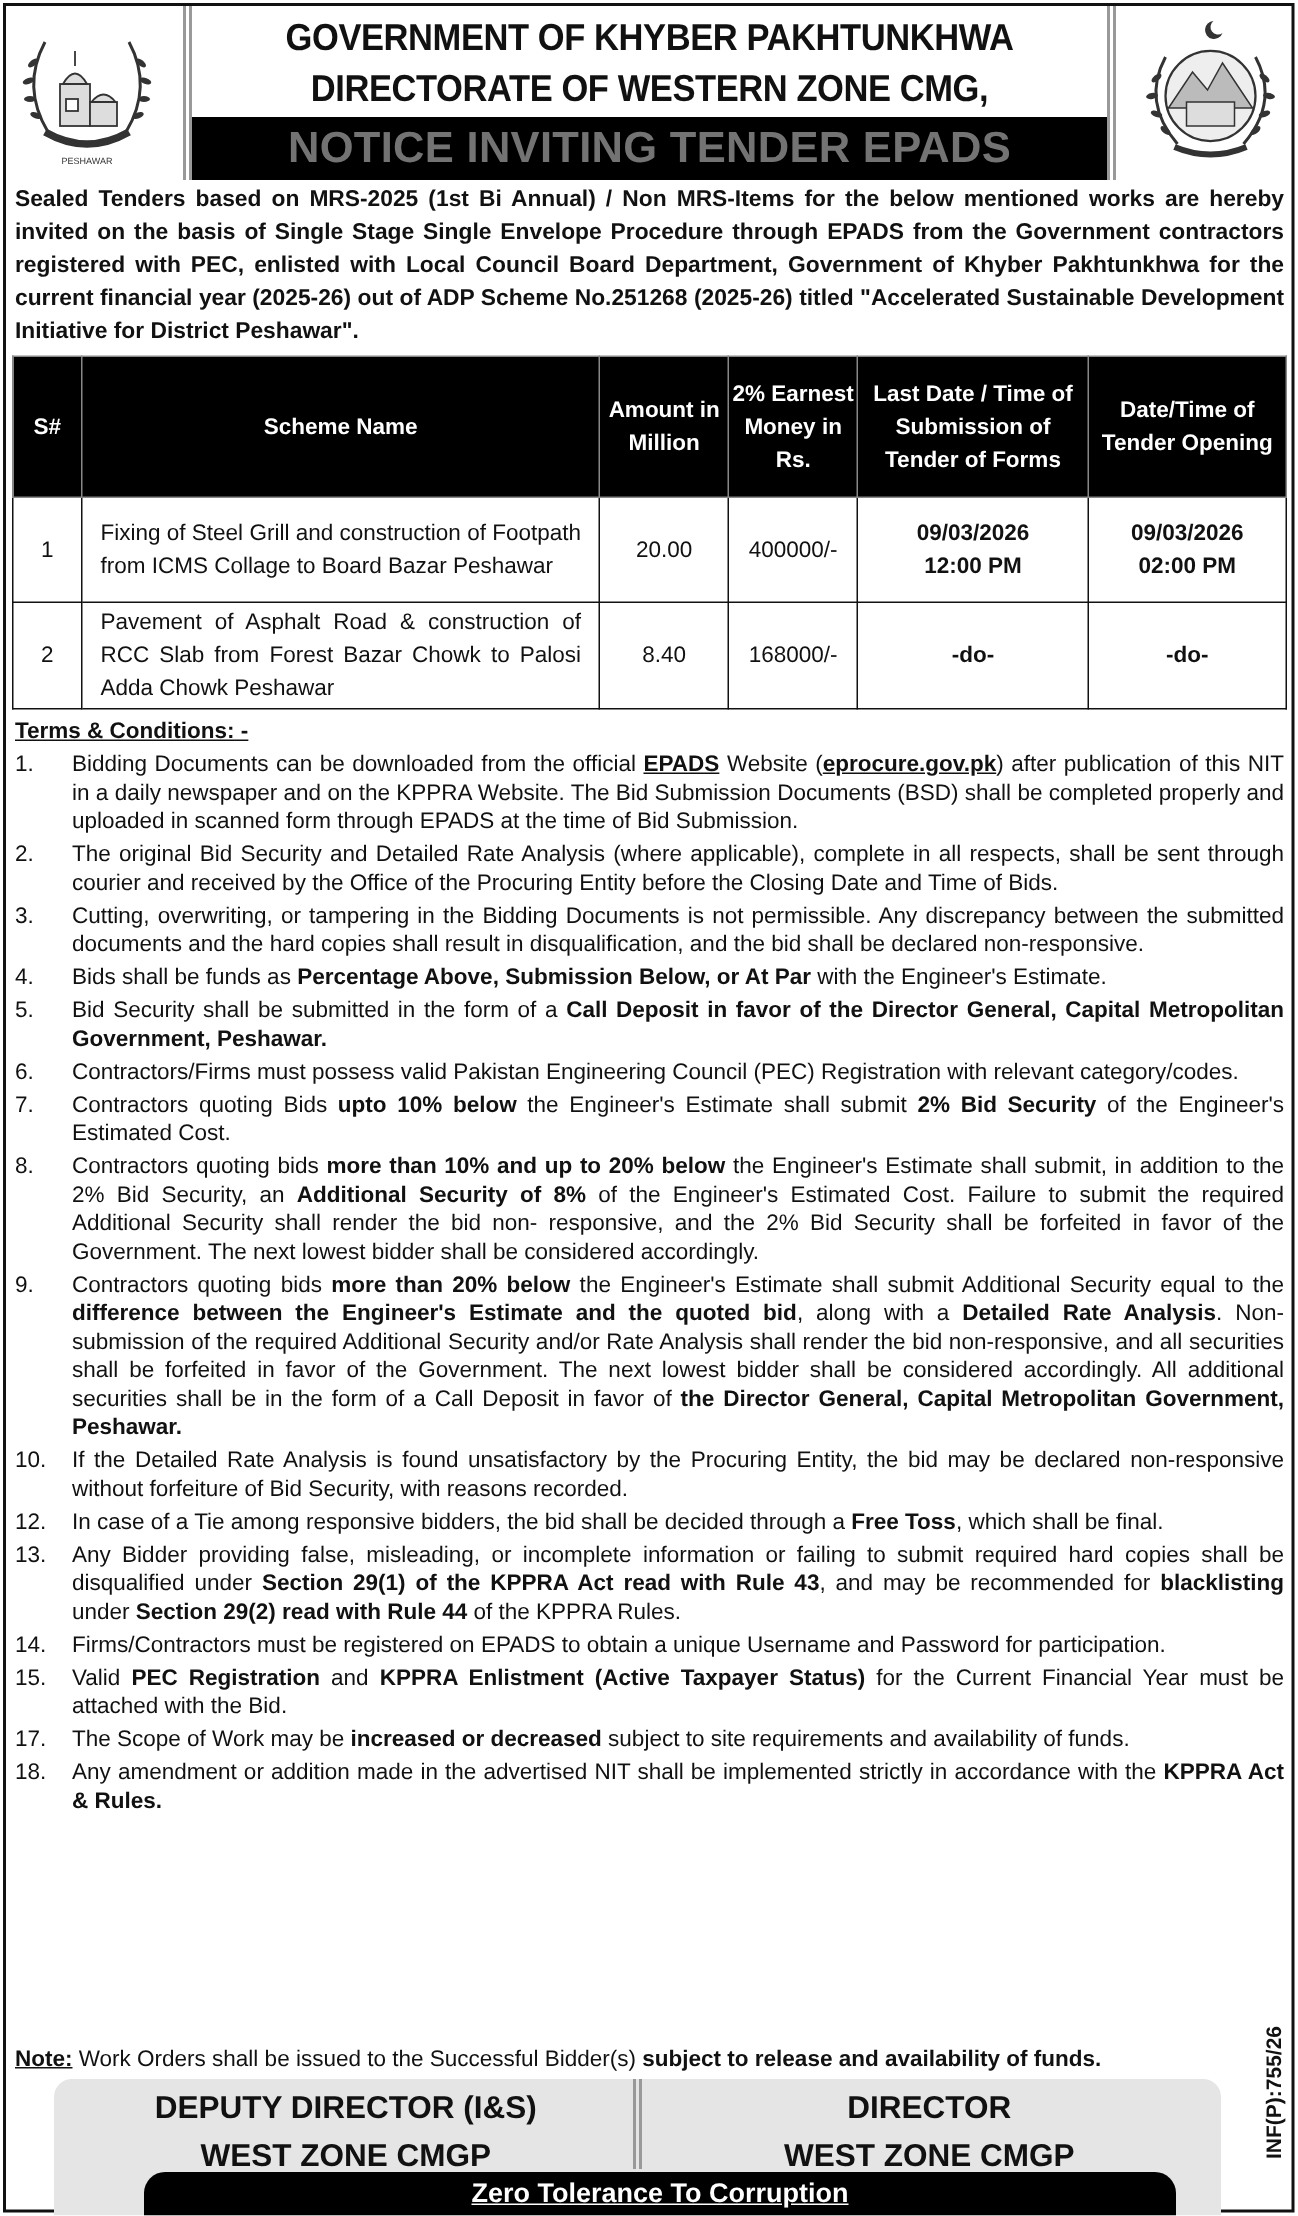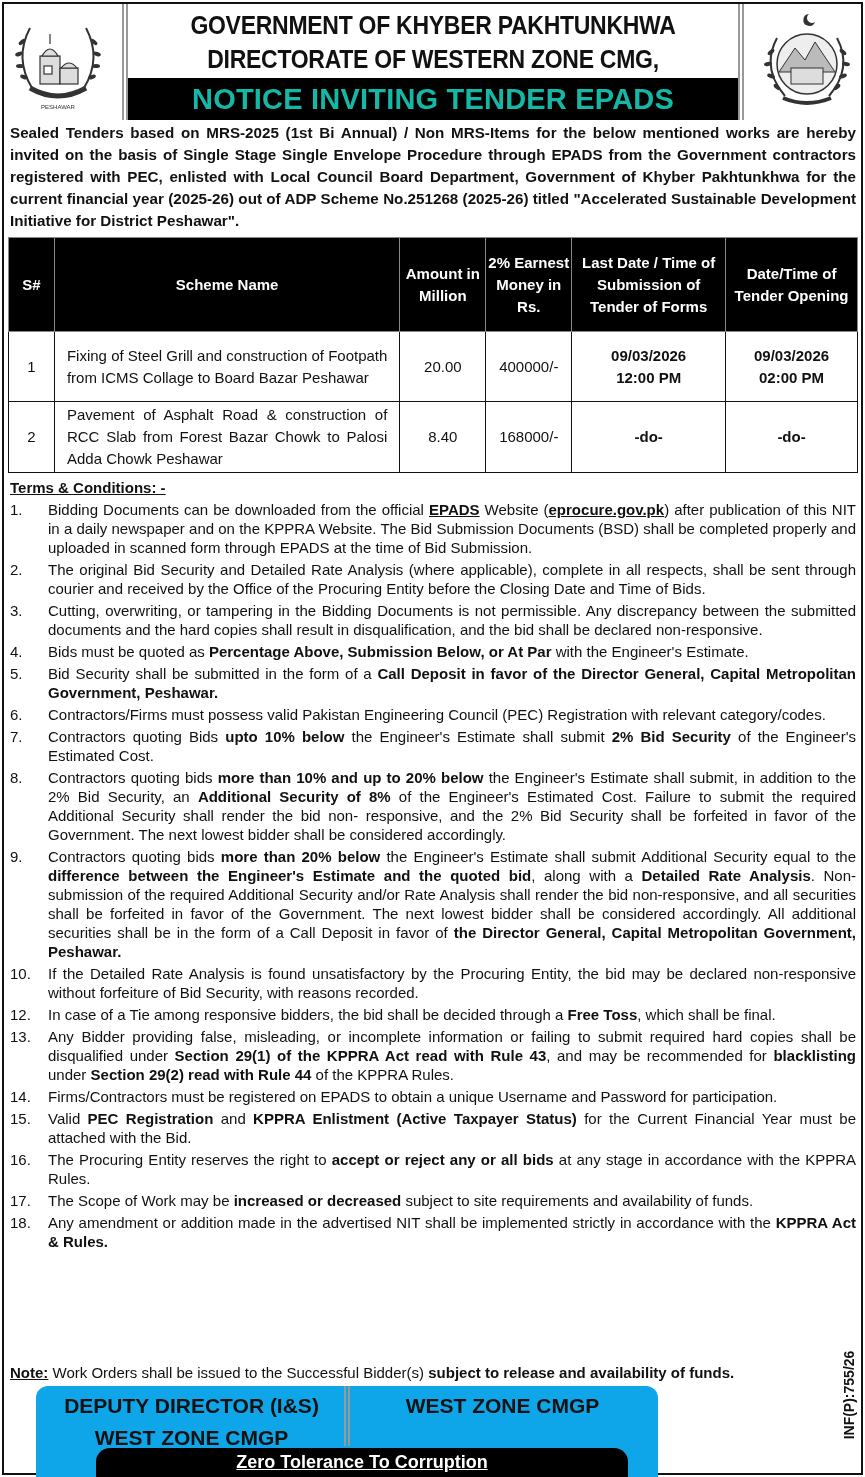--- a/index.html
+++ b/index.html
@@ -11,21 +11,21 @@
   .header { position: absolute; left: 0; top: 0; width: 797px; height: 122px; }
   .logo { position: absolute; top: 8px; width: 100px; height: 105px; }
   .logo-left { left: 8px; }
   .logo-right { left: 757px; }
   .hbox { position: absolute; left: 122px; top: 4px; width: 622px; height: 116px;
     border-left: 6px double #999; border-right: 6px double #999; padding: 0 6px; }
   .h1 { font-family: "Liberation Sans", sans-serif; font-weight: bold; font-size: 25px; text-align: center;
     letter-spacing: -0.3px; line-height: 34px; margin-top: 4px; transform: scaleX(0.92); }
   .h2 { font-family: "Liberation Sans", sans-serif; font-weight: bold; font-size: 25px; text-align: center;
     letter-spacing: -0.3px; line-height: 34px; transform: scaleX(0.92); }
-  .notice-bar { position: absolute; left: 0; right: 0; bottom: 0; height: 42px; background: #000; color: #14b8a6;
+  .notice-bar { position: absolute; left: 0; right: 0; bottom: 0; height: 42px; background: #000; color: #737373;
     font-weight: bold; font-size: 29px; text-align: center; line-height: 42px; letter-spacing: 0.2px; }
 
   
   .intro { position: absolute; left: 10px; top: 122px; width: 846px; font-size: 15.2px; line-height: 22px; text-align: justify; font-weight: bold; }
 
   
   table.tender { position: absolute; left: 8px; top: 237px; width: 850px; border-collapse: collapse; font-size: 15px; }
   table.tender th { background: #000; color: #fff; font-weight: bold; border: 1px solid #888; height: 94px; line-height: 22px; padding: 0 2px; text-align: center; }
   table.tender td { border: 1px solid #111; text-align: center; line-height: 22px; padding: 0 3px; }
   table.tender td.name { text-align: justify; text-align-last: left; padding: 2px 12px; }
@@ -36,21 +36,21 @@
   
   .terms-title { position: absolute; left: 10px; top: 479px; font-size: 15px; font-weight: bold; text-decoration: underline; }
   .terms { position: absolute; left: 10px; top: 500px; width: 846px; font-size: 15px; line-height: 19px; }
   .term { display: flex; margin-bottom: 3px; }
   .term .num { width: 38px; flex: none; }
   .term .txt { flex: 1; text-align: justify; }
   .note { position: absolute; left: 10px; top: 1364px; font-size: 15px; }
   .note .lbl { font-weight: bold; text-decoration: underline; }
 
   
-  .sig { position: absolute; left: 36px; top: 1386px; width: 622px; height: 91px; background: #0ea5e9; border-radius: 12px 12px 0 0; }
+  .sig { position: absolute; left: 36px; top: 1386px; width: 778px; height: 91px; background: #e5e5e5; border-radius: 12px 12px 0 0; }
   .sig-div { position: absolute; left: 50%; top: 0; width: 6px; height: 60px; margin-left: -3px; border-left: 2px solid #999; border-right: 2px solid #999; }
   .sig-col { position: absolute; top: 4px; width: 50%; text-align: center; font-weight: bold; font-size: 21px; line-height: 32px; }
   .sig-left { left: 0; } .sig-right { left: 50%; }
   .zero { position: absolute; left: 60px; right: 30px; bottom: 0; height: 29px; background: #000; color: #fff; border-radius: 14px 14px 0 0;
     text-align: center; font-weight: bold; font-size: 18px; line-height: 29px; text-decoration: underline; }
   .inf { position: absolute; left: 838px; top: 1330px; width: 22px; height: 130px; }
   .inf span { position: absolute; left: 50%; top: 50%; transform: translate(-50%,-50%) rotate(-90deg); white-space: nowrap; font-weight: bold; font-size: 14px; }
 </style>
 </head>
 <body>
@@ -170,21 +170,21 @@
     <div class="term">
       <span class="num">2.</span>
       <span class="txt"><span>The original Bid Security and Detailed Rate Analysis (where applicable), complete in all respects, shall be sent through courier and received by the Office of the Procuring Entity before the Closing Date and Time of Bids.</span></span>
     </div>
     <div class="term">
       <span class="num">3.</span>
       <span class="txt"><span>Cutting, overwriting, or tampering in the Bidding Documents is not permissible. Any discrepancy between the submitted documents and the hard copies shall result in disqualification, and the bid shall be declared non-responsive.</span></span>
     </div>
     <div class="term">
       <span class="num">4.</span>
-      <span class="txt"><span>Bids must be quoted as </span><span style="font-weight: bold;">Percentage Above, Submission Below, or At Par</span><span> with the Engineer's Estimate.</span></span>
+      <span class="txt"><span>Bids shall be funds as </span><span style="font-weight: bold;">Percentage Above, Submission Below, or At Par</span><span> with the Engineer's Estimate.</span></span>
     </div>
     <div class="term">
       <span class="num">5.</span>
       <span class="txt"><span>Bid Security shall be submitted in the form of a </span><span style="font-weight: bold;">Call Deposit in favor of the Director General, Capital Metropolitan Government, Peshawar.</span></span>
     </div>
     <div class="term">
       <span class="num">6.</span>
       <span class="txt"><span>Contractors/Firms must possess valid Pakistan Engineering Council (PEC) Registration with relevant category/codes.</span></span>
     </div>
     <div class="term">
@@ -211,24 +211,20 @@
       <span class="num">13.</span>
       <span class="txt"><span>Any Bidder providing false, misleading, or incomplete information or failing to submit required hard copies shall be disqualified under </span><span style="font-weight: bold;">Section 29(1) of the KPPRA Act read with Rule 43</span><span>, and may be recommended for </span><span style="font-weight: bold;">blacklisting</span><span> under </span><span style="font-weight: bold;">Section 29(2) read with Rule 44</span><span> of the KPPRA Rules.</span></span>
     </div>
     <div class="term">
       <span class="num">14.</span>
       <span class="txt"><span>Firms/Contractors must be registered on EPADS to obtain a unique Username and Password for participation.</span></span>
     </div>
     <div class="term">
       <span class="num">15.</span>
       <span class="txt"><span>Valid </span><span style="font-weight: bold;">PEC Registration</span><span> and </span><span style="font-weight: bold;">KPPRA Enlistment (Active Taxpayer Status)</span><span> for the Current Financial Year must be attached with the Bid.</span></span>
-    </div>
-    <div class="term">
-      <span class="num">16.</span>
-      <span class="txt"><span>The Procuring Entity reserves the right to </span><span style="font-weight: bold;">accept or reject any or all bids</span><span> at any stage in accordance with the KPPRA Rules.</span></span>
     </div>
     <div class="term">
       <span class="num">17.</span>
       <span class="txt"><span>The Scope of Work may be </span><span style="font-weight: bold;">increased or decreased</span><span> subject to site requirements and availability of funds.</span></span>
     </div>
     <div class="term">
       <span class="num">18.</span>
       <span class="txt"><span>Any amendment or addition made in the advertised NIT shall be implemented strictly in accordance with the </span><span style="font-weight: bold;">KPPRA Act &amp; Rules.</span></span>
     </div>
   </div>
@@ -237,20 +233,21 @@
   <span class="lbl">Note:</span><span> Work Orders shall be issued to the Successful Bidder(s) </span><b>subject to release and availability of funds.</b>
 </div>
 
 <div class="sig">
   <div class="sig-div"></div>
   <div class="sig-col sig-left">
     <div>DEPUTY DIRECTOR (I&amp;S)</div>
     <div>WEST ZONE CMGP</div>
   </div>
   <div class="sig-col sig-right">
+    <div>DIRECTOR</div>
     <div>WEST ZONE CMGP</div>
   </div>
   <div class="zero">Zero Tolerance To Corruption</div>
 </div>
 
 <div class="inf">
     <span>INF(P):755/26</span>
   </div>
 
 </body></html>

